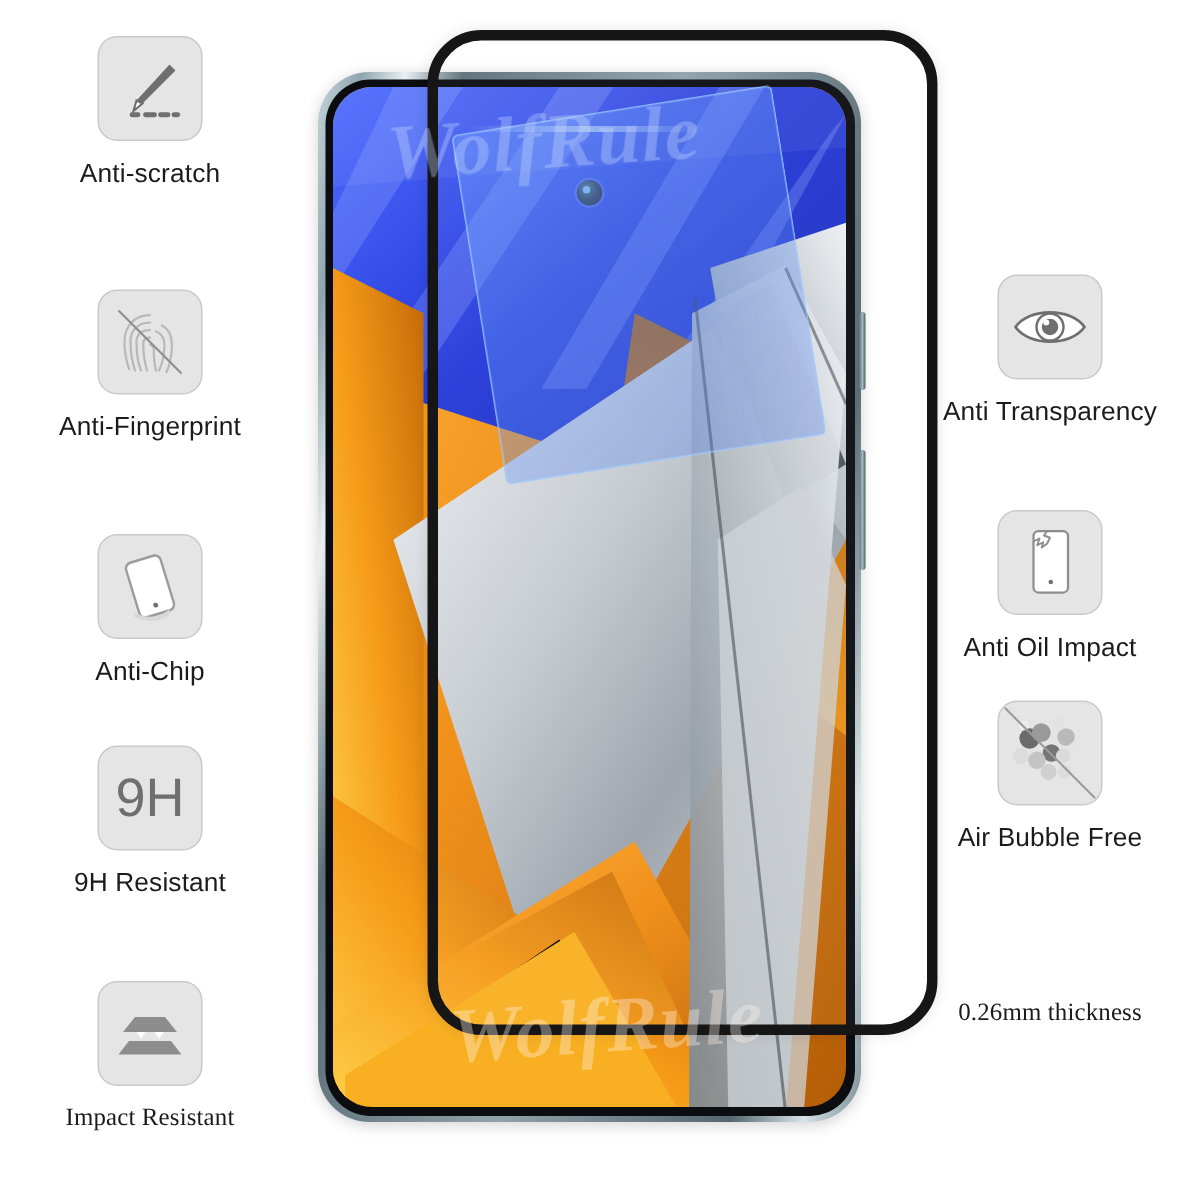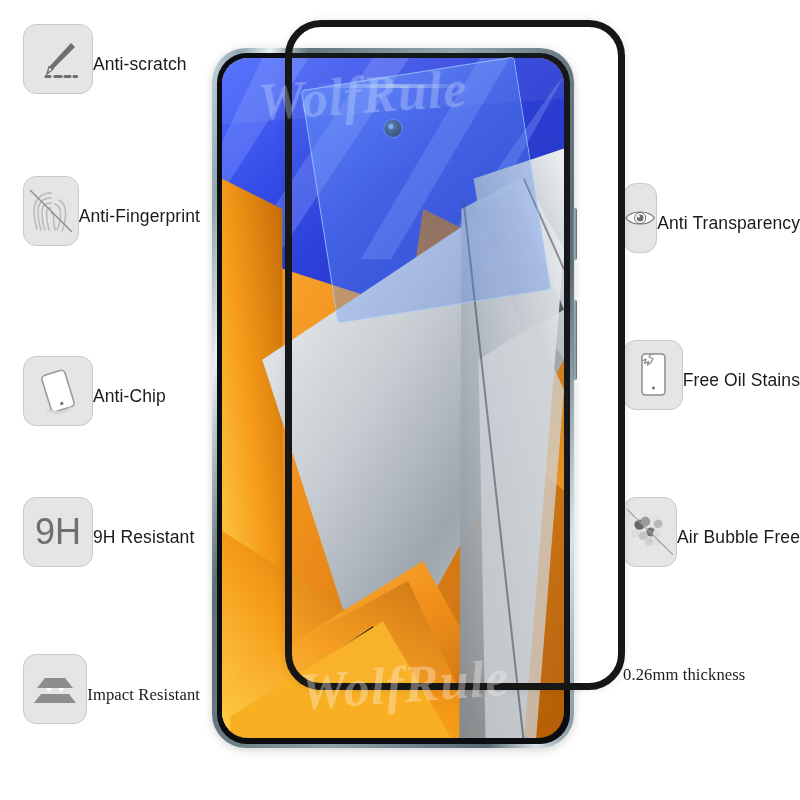--- a/index.html
+++ b/index.html
@@ -26,23 +26,22 @@
     flex-direction: column;
     align-items: center;
   }
   #col-left  { left: 0; }
   #col-right { left: 600px; }
 
   .feature {
     position: absolute;
     width: 200px;
     display: flex;
-    flex-direction: row;
+    flex-direction: column;
     align-items: center;
-    padding-left: 23px;
   }
 
   .icon-box {
     width: 70px; height: 70px;
     border: 1.4px solid #c9c9c9;
     border-radius: 13px;
     background: #e5e5e5;
     display: flex;
     align-items: center;
     justify-content: center;
@@ -188,21 +187,21 @@
             <line x1="11" y1="40.5" x2="15" y2="40.5"></line>
             <line x1="20" y1="40.5" x2="26" y2="40.5"></line>
             <line x1="30" y1="40.5" x2="35" y2="40.5"></line>
             <line x1="39" y1="40.5" x2="41.5" y2="40.5"></line>
           </g>
         </svg>
       </div>
       <div class="feature-label">Anti-scratch</div>
     </div>
 
-    <div class="feature" style="top:176px">
+    <div class="feature" style="top:193px">
       <div class="icon-box">
         <svg width="52" height="52" viewBox="0 0 52 52">
           <g fill="none" stroke="#b9b9b9" stroke-width="1.5" stroke-linecap="round">
             <path d="M26 8 C15 8 9 16 9 26 C9 33 10 38 12 44"></path>
             <path d="M26 13 C17 13 13 19 13 26 C13 34 14 39 16 45"></path>
             <path d="M26 18 C20 18 17 21 17 26 C17 35 18 40 20 45"></path>
             <path d="M26 23 C23 23 21.5 24.5 21.5 27 C21.5 35 22.5 40 24 45"></path>
             <path d="M30 19 C35 21 36 25 35.5 31 C35 37 34 41 32 45"></path>
             <path d="M34 15 C40 18 41 24 40.5 31 C40 38 39 42 37 46"></path>
             <path d="M26 28 C27.5 28 28.5 29 28.5 31 C28.5 37 29 41 30 45"></path>
@@ -263,24 +262,24 @@
     </div>
 
     <div class="feature" style="top:340px">
       <div class="icon-box">
         <svg width="44" height="52" viewBox="0 0 44 52">
           <rect x="11" y="5" width="23" height="41" rx="3.4" ry="3.4" fill="#ffffff" stroke="#8d8d8d" stroke-width="1.5"></rect>
           <path d="M11 12 L15 10 L13.5 14.5 L17.5 12.5 L16.5 16 L20 13.5 L22 9.5 L18 8 L20 5" fill="none" stroke="#8d8d8d" stroke-width="1.3" stroke-linejoin="round"></path>
           <circle cx="22.5" cy="39" r="1.5" fill="#6f6f6f"></circle>
         </svg>
       </div>
-      <div class="feature-label">Free Oil Stains</div>
-    </div>
-
-    <div class="feature" style="top:497px">
+      <div class="feature-label">Anti Oil Impact</div>
+    </div>
+
+    <div class="feature" style="top:467px">
       <div class="icon-box">
         <svg width="70" height="70" viewBox="0 0 70 70">
           <circle cx="21" cy="25" r="7" fill="#6b6b6b"></circle>
           <circle cx="29" cy="21" r="6.5" fill="#9a9a9a"></circle>
           <circle cx="36" cy="35" r="6" fill="#767676"></circle>
           <circle cx="46" cy="24" r="6" fill="#b9b9b9"></circle>
           <circle cx="15" cy="37" r="5.5" fill="#dcdcdc"></circle>
           <circle cx="26" cy="40" r="6" fill="#c4c4c4"></circle>
           <circle cx="44" cy="37" r="5" fill="#dadada"></circle>
           <circle cx="52" cy="32" r="4.5" fill="#e4e4e4"></circle>

